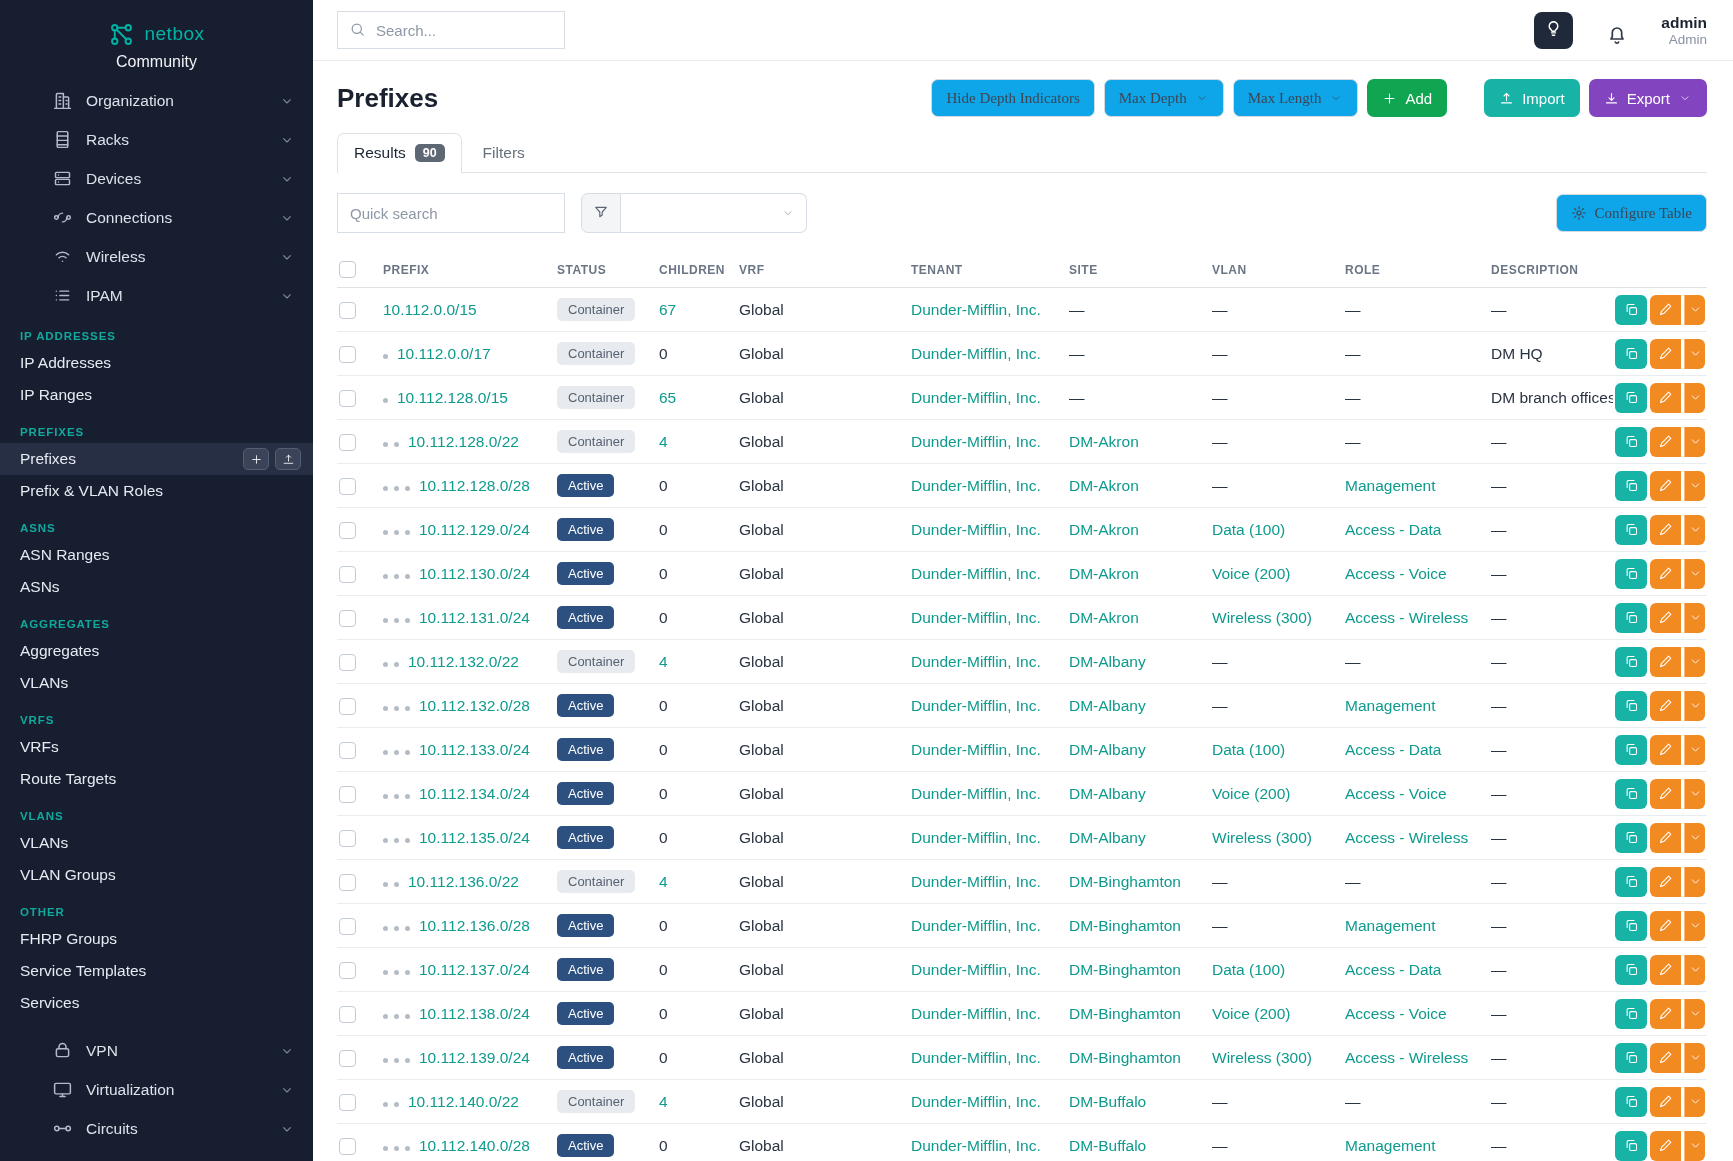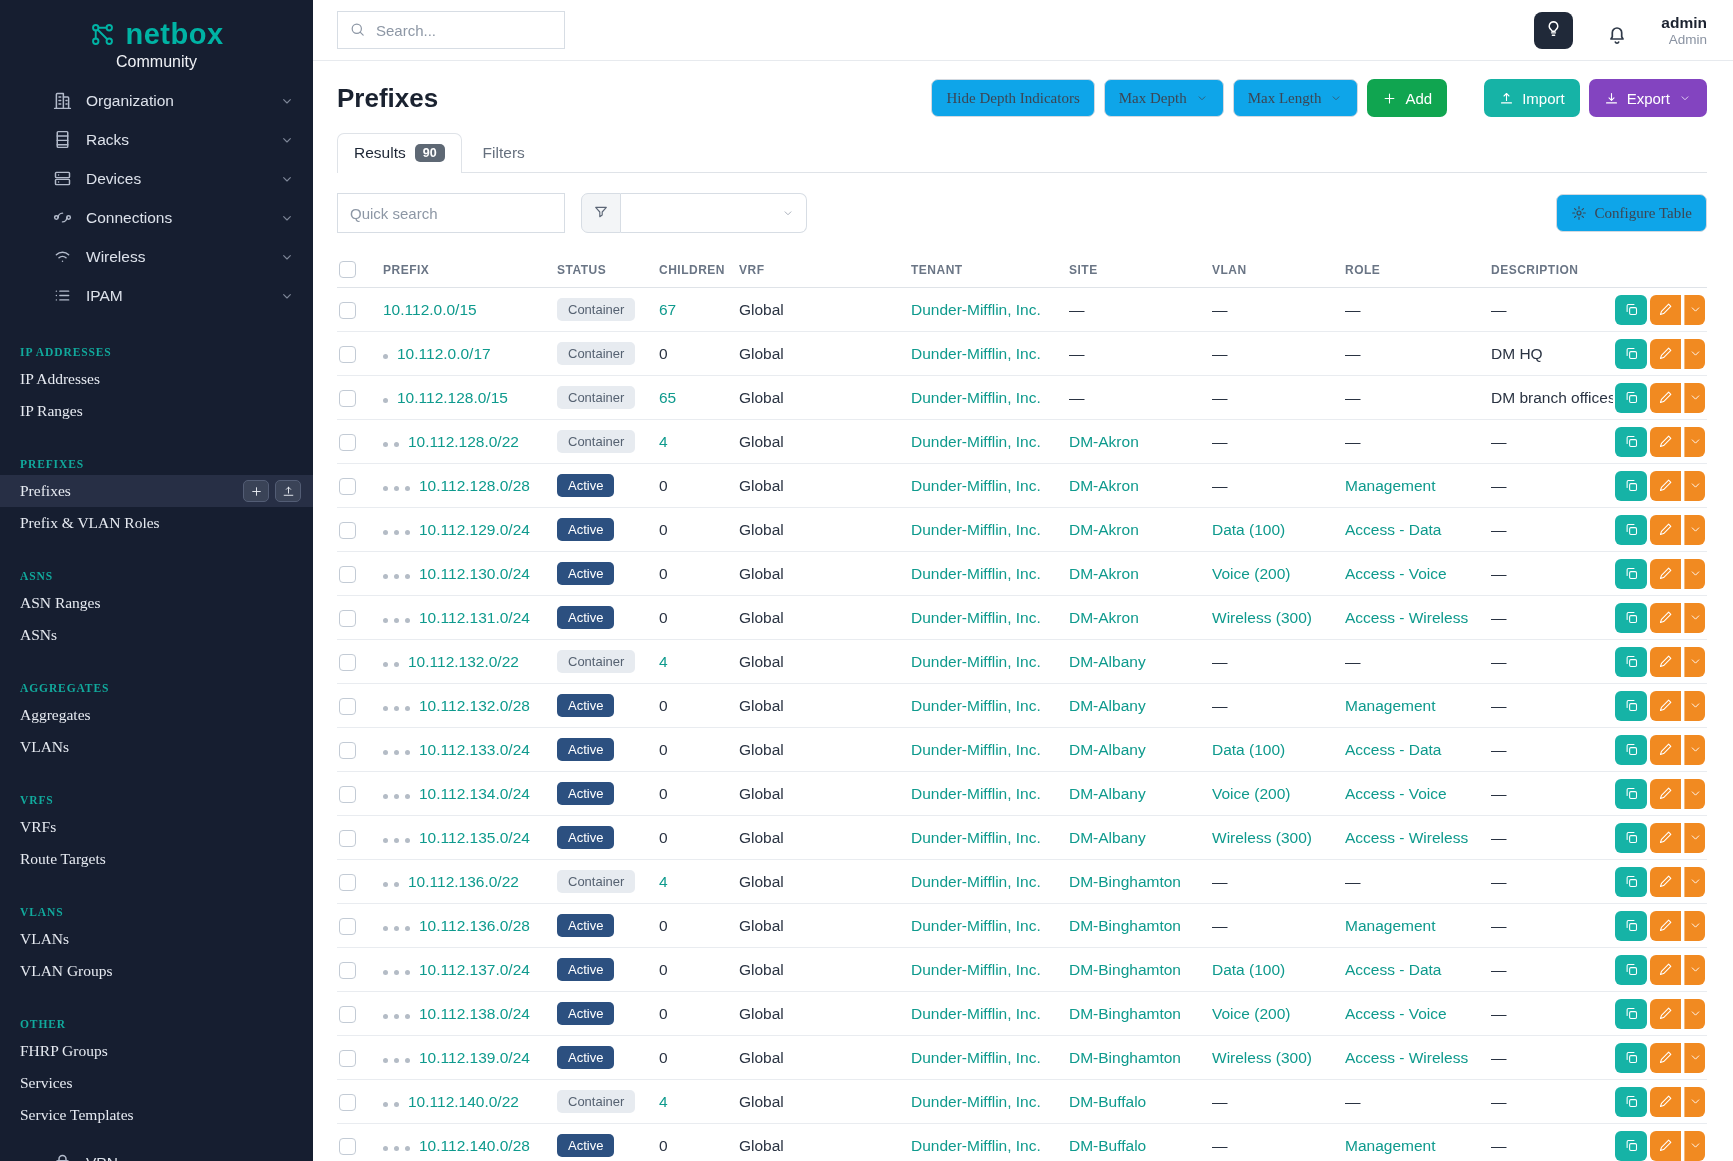--- a/index.html
+++ b/index.html
@@ -19,31 +19,31 @@
   }
   .app { display: flex; width: 100%; height: 100%; }
 
   
   .sidebar { width: 313px; min-width: 313px; height: 100%; background: var(--sidebar-bg);
     color: #dce1ea; overflow: hidden; }
   .brand { padding: 16px 0 6px; text-align: center; cursor: pointer; }
   .brand-line { display: flex; justify-content: center; align-items: center; gap: 9px; height: 36px; }
   .brand-glyph { width: 27px; height: 27px; color: var(--brand-teal); }
   .brand-glyph svg { width: 27px; height: 27px; }
-  .brand-name { color: var(--brand-teal); font-size: 29px; font-weight: bold; letter-spacing: .5px; }
+  .brand-name { color: var(--brand-teal); font-size: 19px; font-weight: normal; letter-spacing: .5px; }
   .brand-sub { color: #f0f2f6; font-size: 16px; margin-top: 1px; }
   .nav { padding-top: 4px; }
   .nav-item { display: flex; align-items: center; gap: 13px; height: 39px; padding: 0 18px 0 20px;
     font-size: 15.5px; color: #dce1ea; cursor: pointer; text-decoration: none; margin-left: 32px; }
   .nav-icon { width: 21px; height: 21px; color: #b3bbcb; flex: none; }
   .nav-icon svg { width: 21px; height: 21px; display: block; }
   .nav-label { flex: 1; }
   .nav-chevron { width: 16px; height: 16px; color: #7e8798; }
   .nav-chevron svg { width: 16px; height: 16px; display: block; }
-  .nav-section { margin-top: 31px; font-family: Liberation Serif, serif; }
+  .nav-section { margin-top: 15px; }
   .nav-section-title { color: var(--section-teal); font-size: 11.5px; font-weight: bold;
     letter-spacing: .9px; padding: 0 20px; margin-bottom: 5px; }
   .nav-sub-item { display: flex; align-items: center; height: 32px; padding: 0 12px 0 20px;
     font-size: 15.5px; color: #e6eaf1; cursor: pointer; text-decoration: none; }
   .nav-sub-item.active { background: var(--sidebar-active-bg); }
   .nav-sub-label { flex: 1; }
   .nav-sub-actions { display: inline-flex; align-items: center; }
   .mini-btn { width: 26px; height: 22px; margin-left: 6px; background: #3a4357;
     border: 1px solid #535d75; border-radius: 5px; color: #eef1f6; cursor: pointer;
     display: inline-flex; align-items: center; justify-content: center; }
@@ -362,26 +362,26 @@
 
   <div class="nav-section">
     <div class="nav-section-title">OTHER</div>
     <div class="nav-section-items">
   <a class="nav-sub-item">
     <span class="nav-sub-label">FHRP Groups</span>
     <span class="nav-sub-actions"></span>
   </a>
 
   <a class="nav-sub-item">
+    <span class="nav-sub-label">Service Templates</span>
+    <span class="nav-sub-actions"></span>
+  </a>
+
+  <a class="nav-sub-item">
     <span class="nav-sub-label">Services</span>
-    <span class="nav-sub-actions"></span>
-  </a>
-
-  <a class="nav-sub-item">
-    <span class="nav-sub-label">Service Templates</span>
     <span class="nav-sub-actions"></span>
   </a>
 </div>
   </div>
 </div>
       <div class="nav-bottom">
   <a class="nav-item">
     <span class="nav-icon">
               <svg viewBox="0 0 24 24" fill="none" stroke="currentColor" stroke-width="1.7" stroke-linecap="round" stroke-linejoin="round">
                 <rect x="5" y="10" width="14" height="9" rx="2"></rect>

